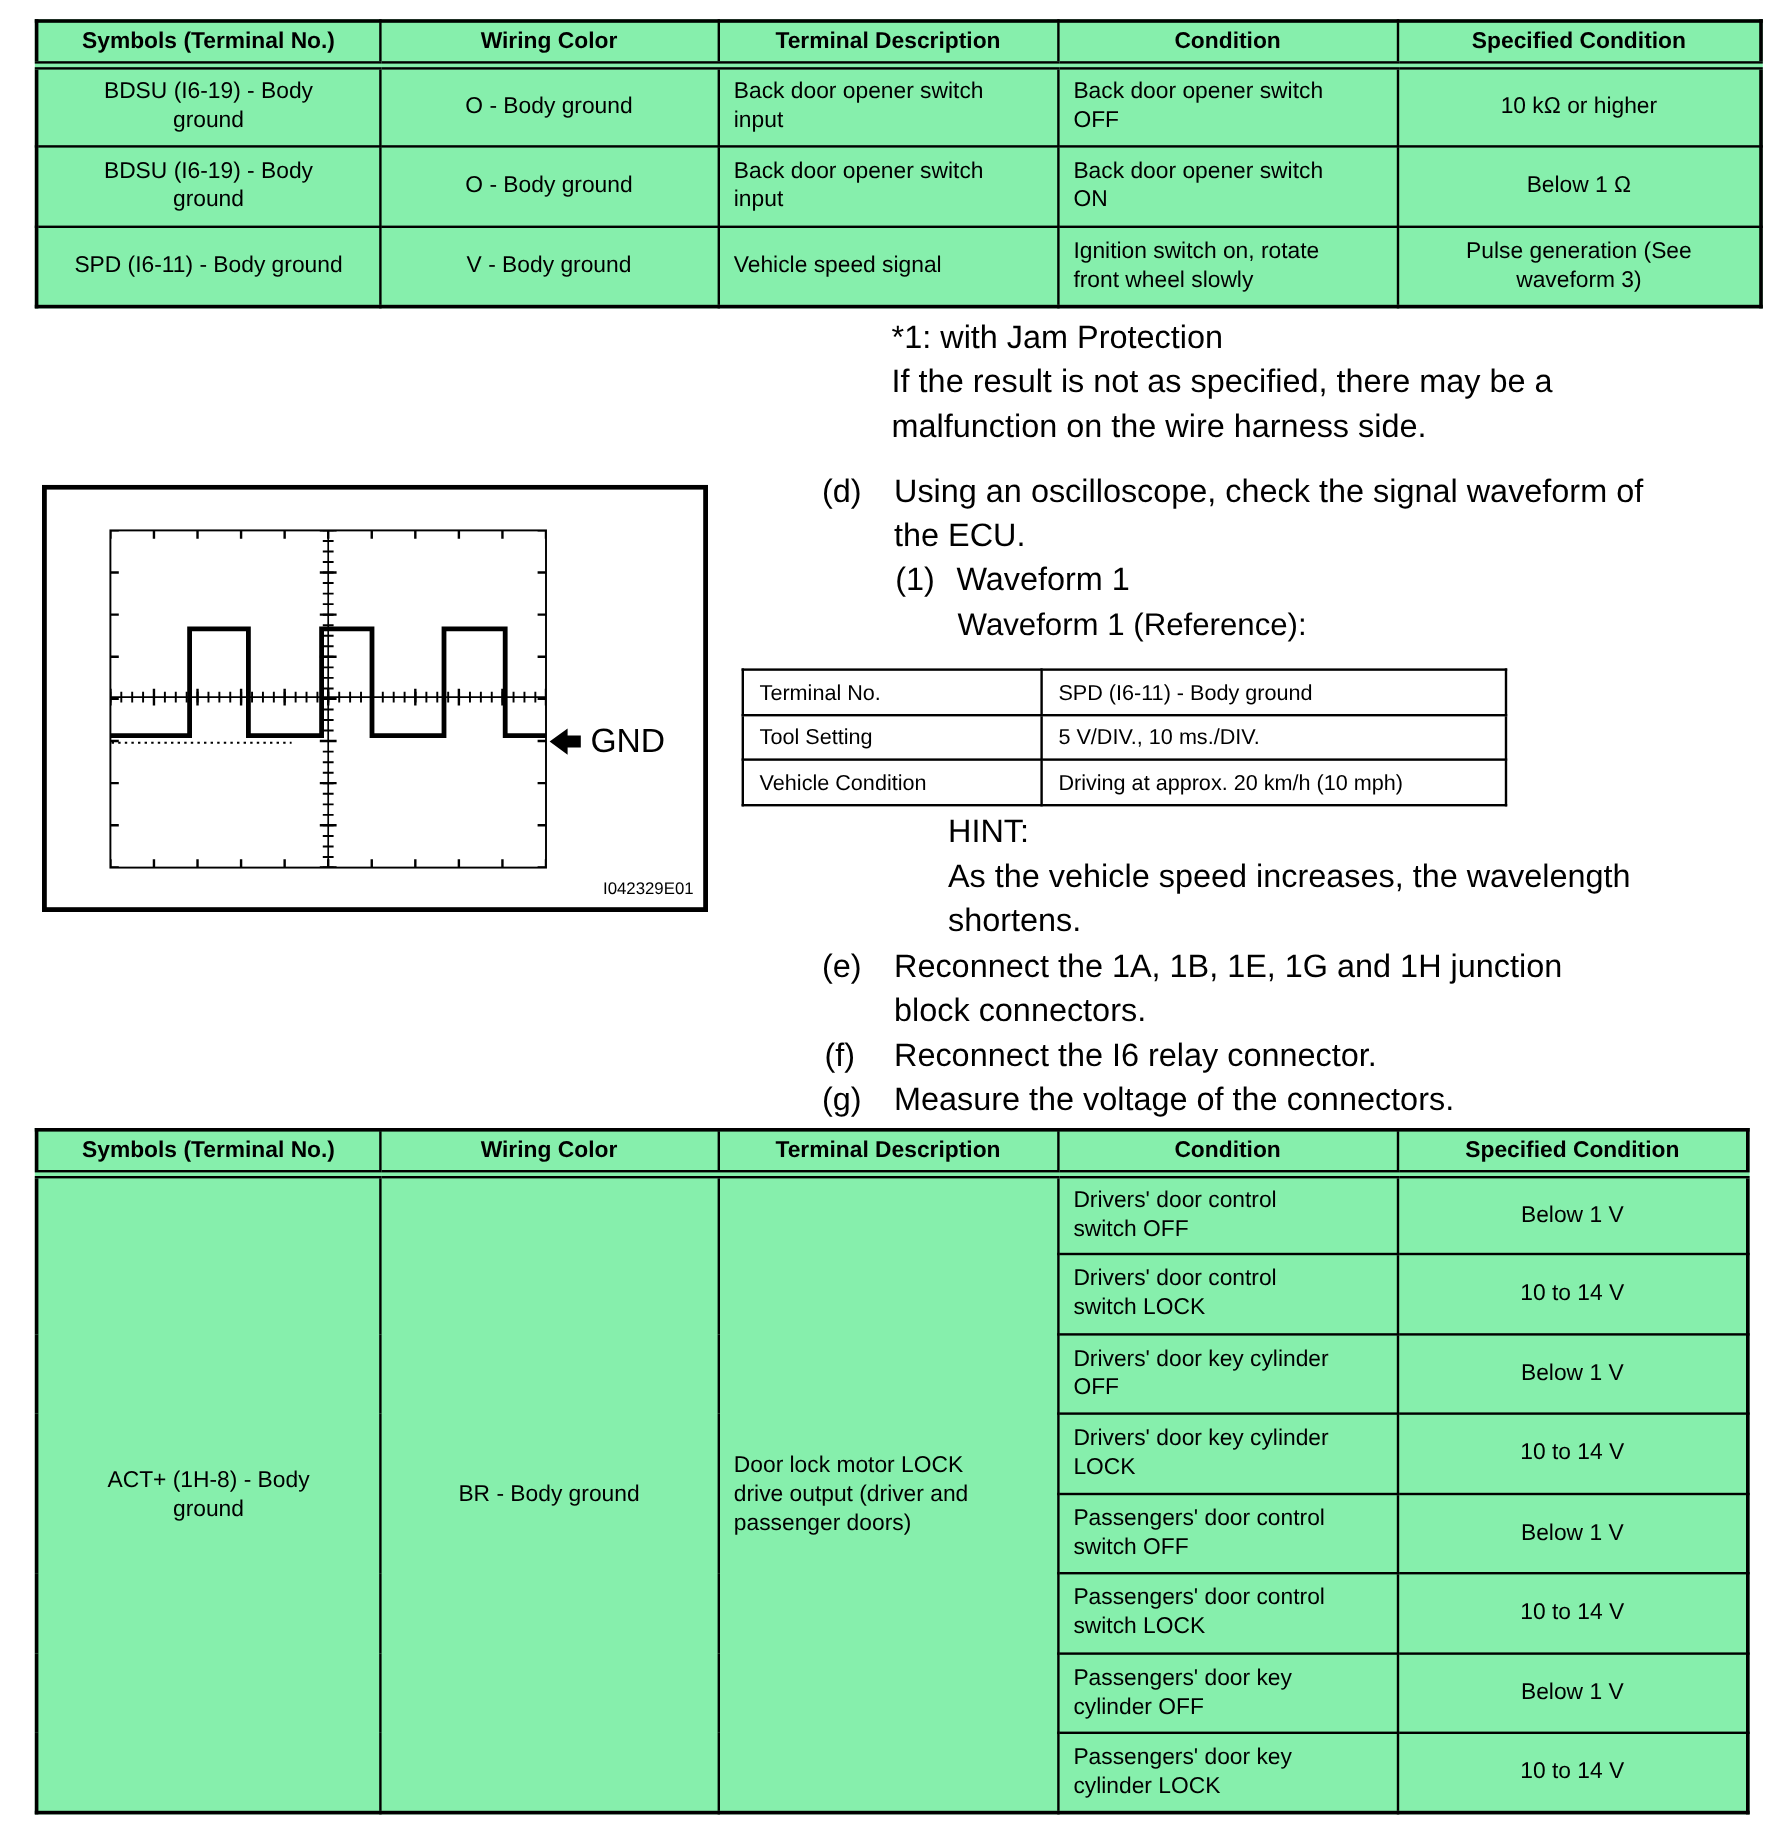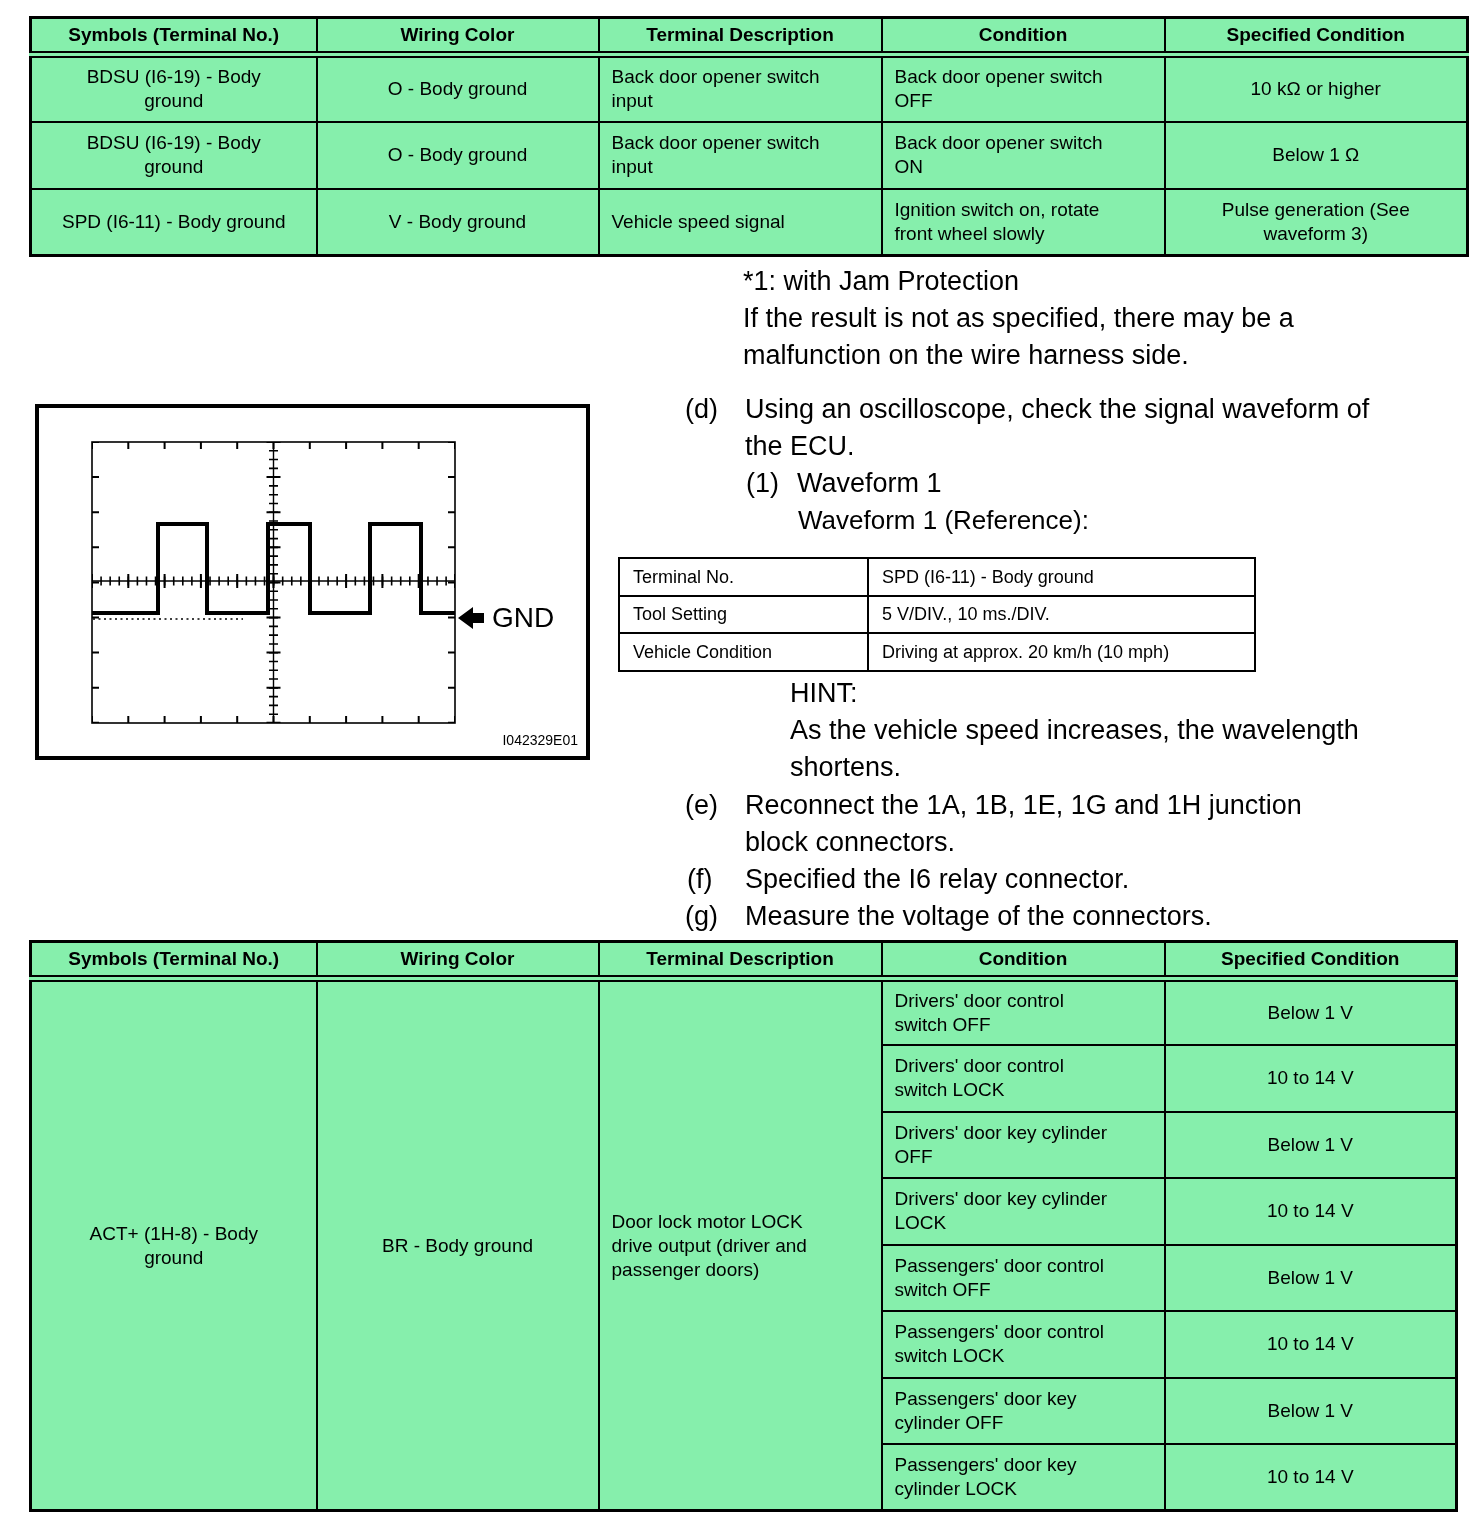--- a/index.html
+++ b/index.html
@@ -193,21 +193,21 @@
     <div>HINT:</div>
     <div class="ml">As the vehicle speed increases, the wavelength
 shortens.</div>
   </div>
 
   <div class="abs body-text" style="left:685px; top:787px;">(e)</div>
   <div class="abs body-text ml" style="left:745px; top:787px;">Reconnect the 1A, 1B, 1E, 1G and 1H junction
 block connectors.</div>
 
   <div class="abs body-text" style="left:687px; top:861px;">(f)</div>
-  <div class="abs body-text ml" style="left:745px; top:861px;">Specified the I6 relay connector.</div>
+  <div class="abs body-text ml" style="left:745px; top:861px;">Reconnect the I6 relay connector.</div>
 
   <div class="abs body-text" style="left:685px; top:898px;">(g)</div>
   <div class="abs body-text ml" style="left:745px; top:898px;">Measure the voltage of the connectors.</div>
 
   <table class="doc-table" id="bottom-table">
     <colgroup>
       <col style="width:286px">
         <col style="width:282px">
         <col style="width:283px">
         <col style="width:283px">

